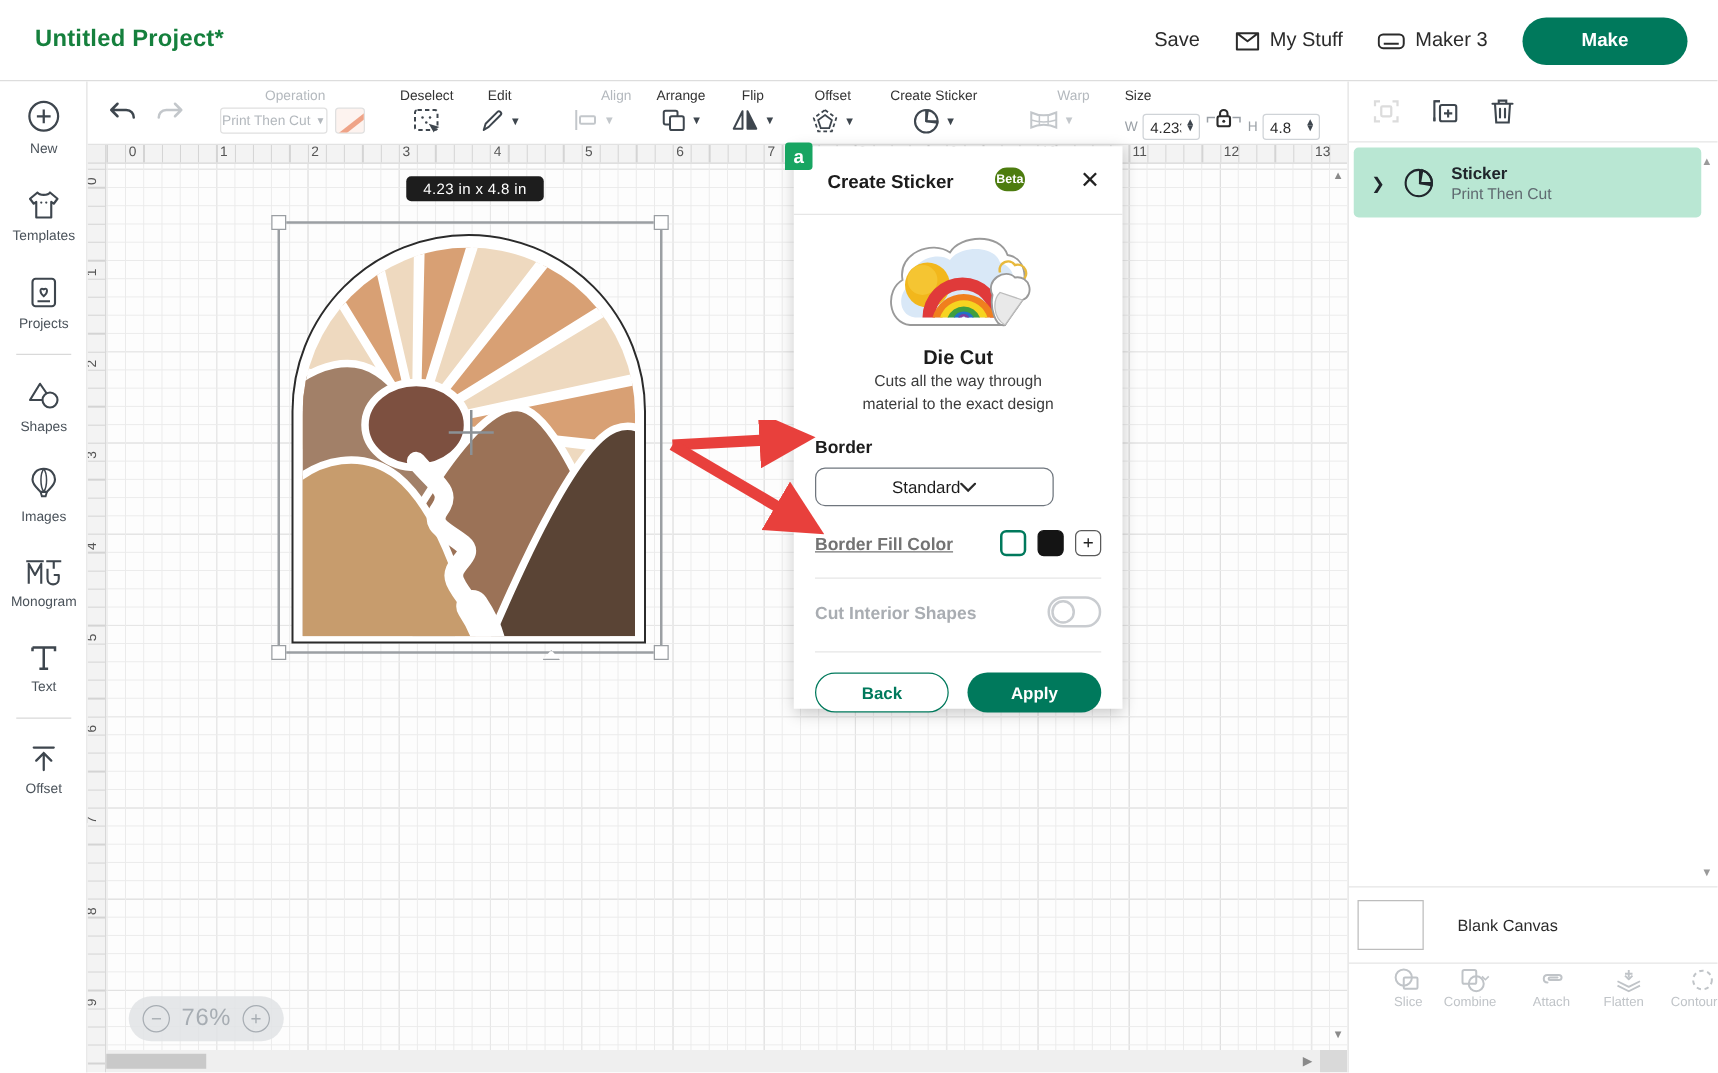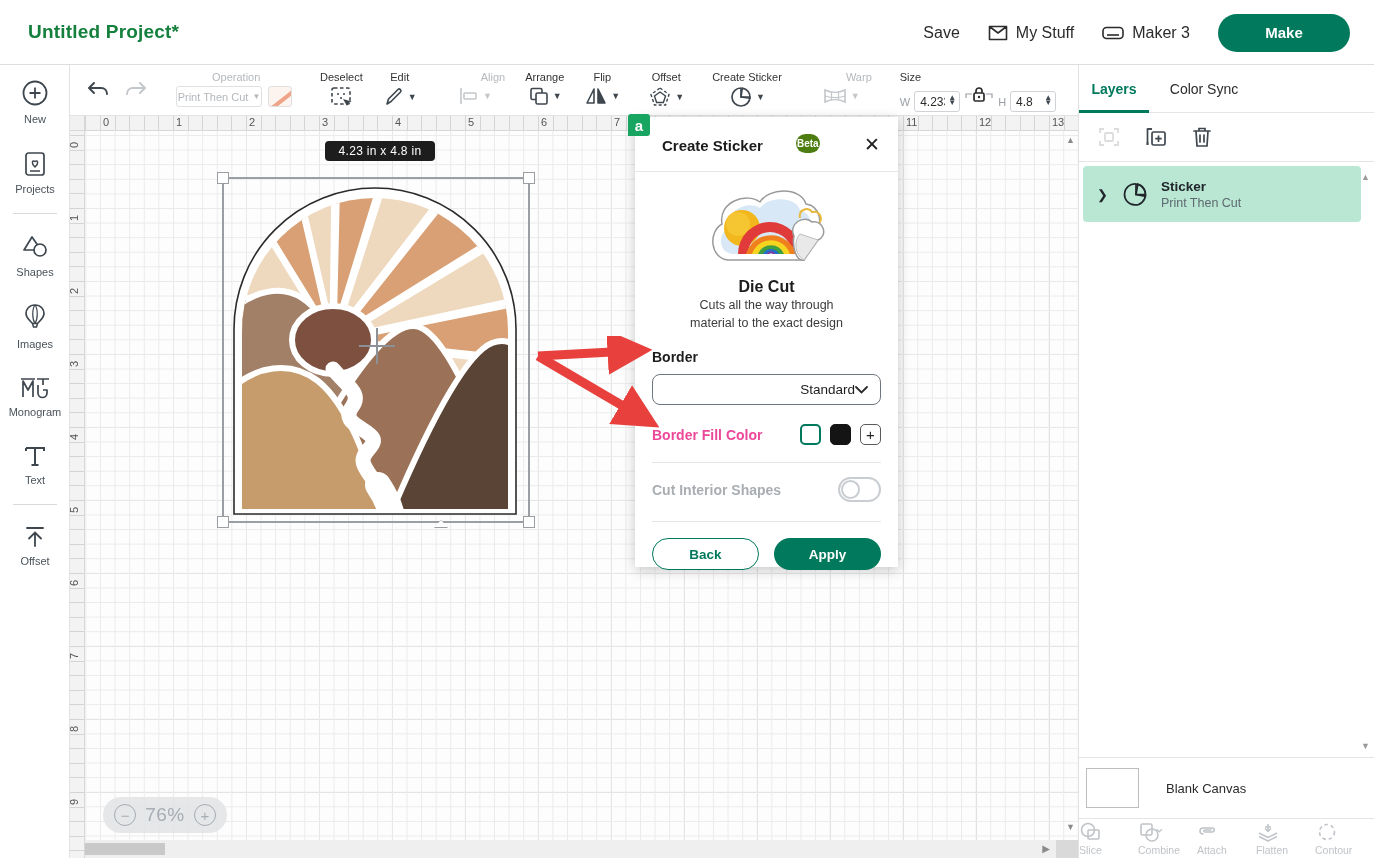--- a/index.html
+++ b/index.html
@@ -82,23 +82,23 @@
   #ext-badge { position:absolute; left:-7px; top:-3px; width:22px; height:22px; background:#18a562; color:#fff; font-size:15px; font-weight:bold; border-radius:3px 3px 3px 0; display:flex; align-items:center; justify-content:center; z-index:55; }
   .sp-header { position:relative; height:55px; border-bottom:1px solid #e6e6e6; }
   #sp-title { position:absolute; left:27px; top:20px; font-size:15px; font-weight:bold; color:#1c1c1c; }
   #beta-badge { position:absolute; left:161px; top:17px; background:#4d7c0f; color:#fff; font-size:10px; font-weight:bold; padding:4px 1px; border-radius:12px; }
   #sp-close { position:absolute; right:15px; top:17px; width:22px; height:22px; font-size:19px; color:#222; cursor:pointer; text-align:center; line-height:22px; }
   .sp-body { padding:0 17px; position:relative; }
   #die-illustration { display:block; margin:12px auto 2px; }
   #die-title { text-align:center; font-size:16px; font-weight:bold; color:#1c1c1c; margin-top:2px; }
   .die-desc { text-align:center; font-size:12.5px; color:#3c3c3c; line-height:1.45; }
   #border-label { font-size:14px; font-weight:bold; color:#1c1c1c; margin-top:17px; }
-  #border-select { margin-top:9px; width:229px; height:31px; border:1px solid #6f767e; border-radius:8px; display:flex; align-items:center; justify-content:flex-end; padding:0 12px; font-size:13.5px; color:#1c1c1c; cursor:pointer; background:#fff; }
+  #border-select { margin-top:9px; width:191px; height:31px; border:1px solid #6f767e; border-radius:8px; display:flex; align-items:center; justify-content:center; padding:0 12px; font-size:13.5px; color:#1c1c1c; cursor:pointer; background:#fff; }
   .fill-row { margin-top:19px; display:flex; align-items:center; }
-  #fill-label { font-size:14px; font-weight:bold; color:#ec4899; flex:1; }
+  #fill-label { font-size:14px; font-weight:bold; color:#737373; flex:1;text-decoration:underline; }
   .swatches { display:flex; align-items:center; gap:9px; }
   .sw { width:21px; height:21px; border-radius:5px; cursor:pointer; }
   .sw-white { background:#fff; border:2px solid #00795c; }
   .sw-black { background:#141414; border:1px solid #141414; }
   .sw-add { background:#fff; border:1px solid #5a5a5a; display:flex; align-items:center; justify-content:center; font-size:15px; color:#222; }
   .sp-div { height:1px; background:#e6e6e6; margin-top:17px; }
   .cut-row { display:flex; align-items:center; padding:14px 0 2px; }
   #cut-label { flex:1; font-size:14px; font-weight:bold; color:#a9adb2; }
   .toggle { width:43px; height:25px; border:2px solid #c9ccd0; border-radius:13px; position:relative; }
   .toggle .knob { position:absolute; left:1px; top:1px; width:19px; height:19px; border:2px solid #c9ccd0; border-radius:50%; background:#fff; }
@@ -120,21 +120,21 @@
   #layer-icon { margin-left:14px; }
   .layer-texts { margin-left:13px; }
   #layer-name { font-size:13.5px; font-weight:bold; color:#20262c; }
   #layer-op { font-size:12.5px; color:#5f6a70; margin-top:2px; }
   .list-scroll-up { position:absolute; right:4px; top:10px; font-size:9px; color:#9a9a9a; }
   .list-scroll-down { position:absolute; right:4px; bottom:6px; font-size:9px; color:#9a9a9a; }
   #canvas-row { height:61px; border-top:1px solid #e5e5e5; display:flex; align-items:center; }
   #canvas-swatch { width:53px; height:40px; background:#fff; border:1px solid #bdbdbd; margin-left:7px; }
   #canvas-row .clbl { margin-left:27px; font-size:13px; color:#2b2b2b; }
   #bottom-actions { height:40px; border-top:1px solid #e5e5e5; display:flex; }
-  .b-act { flex:1; display:flex; flex-direction:column; align-items:flex-start; justify-content:center; gap:1px; color:#b9bdc1; cursor:default; }
+  .b-act { flex:1; display:flex; flex-direction:column; align-items:flex-end; justify-content:center; gap:1px; color:#b9bdc1; cursor:default; }
   .b-act .blbl { font-size:10.5px; color:#c0c4c8; }
 
   svg { display:block; }
 </style>
 </head>
 <body>
 
 <div id="header">
   <div id="project-title">Untitled Project*</div>
   <div class="hdr-right">
@@ -164,20 +164,30 @@
 
 <div id="sidebar">
   <div class="side-item">
     <span>
         <svg width="30" height="30" viewBox="0 0 30 30">
           <circle cx="15" cy="15" r="11.5" fill="none" stroke="#3e464e" stroke-width="1.8"></circle>
           <path d="M15 9.5 V20.5 M9.5 15 H20.5" stroke="#3e464e" stroke-width="1.8"></path>
         </svg>
       </span>
     <span class="lbl">New</span>
+  </div>
+  <div class="side-item">
+    <span>
+        <svg width="30" height="28" viewBox="0 0 30 28">
+          <path d="M10 4 L4 9 L7 13 L9 11.5 V24 H21 V11.5 L23 13 L26 9 L20 4 C18.5 6.5 11.5 6.5 10 4 Z" fill="none" stroke="#3e464e" stroke-width="1.7" stroke-linejoin="round"></path>
+          <circle cx="13" cy="12" r="0.9" fill="#3e464e"></circle>
+          <circle cx="17" cy="12" r="0.9" fill="#3e464e"></circle>
+        </svg>
+      </span>
+    <span class="lbl">Templates</span>
   </div>
   <div class="side-item">
     <span>
         <svg width="26" height="28" viewBox="0 0 26 28">
           <rect x="4" y="3" width="18" height="22" rx="2.5" fill="none" stroke="#3e464e" stroke-width="1.7"></rect>
           <path d="M13 17 C9 13.5 10 9.5 13 11.5 C16 9.5 17 13.5 13 17 Z" fill="none" stroke="#3e464e" stroke-width="1.5"></path>
           <line x1="8" y1="21" x2="18" y2="21" stroke="#3e464e" stroke-width="1.5"></line>
         </svg>
       </span>
     <span class="lbl">Projects</span>
@@ -555,28 +565,20 @@
     <div class="sp-div"></div>
 
     <div class="btn-row">
       <button class="back-btn">Back</button>
       <button class="apply-btn">Apply</button>
     </div>
   </div>
 </div>
 
 <div id="right-panel">
-  <div class="tabs">
-    <div class="tab active">
-        <span>Layers</span>
-      </div>
-    <div class="tab inactive">
-        <span>Color Sync</span>
-      </div>
-  </div>
   <div class="layer-tools">
     <span>
         <svg width="24" height="24" viewBox="0 0 24 24">
           <path d="M3 8 V4 H7 M17 4 H21 V8 M21 16 V20 H17 M7 20 H3 V16" fill="none" stroke="#dcdcdc" stroke-width="1.8"></path>
           <rect x="8" y="8" width="8" height="8" rx="1" fill="none" stroke="#dcdcdc" stroke-width="1.8"></rect>
         </svg>
       </span>
     <span>
         <svg width="24" height="24" viewBox="0 0 24 24">
           <rect x="8" y="7" width="13" height="13" rx="1.5" fill="#fff" stroke="#3e464e" stroke-width="1.7"></rect>

